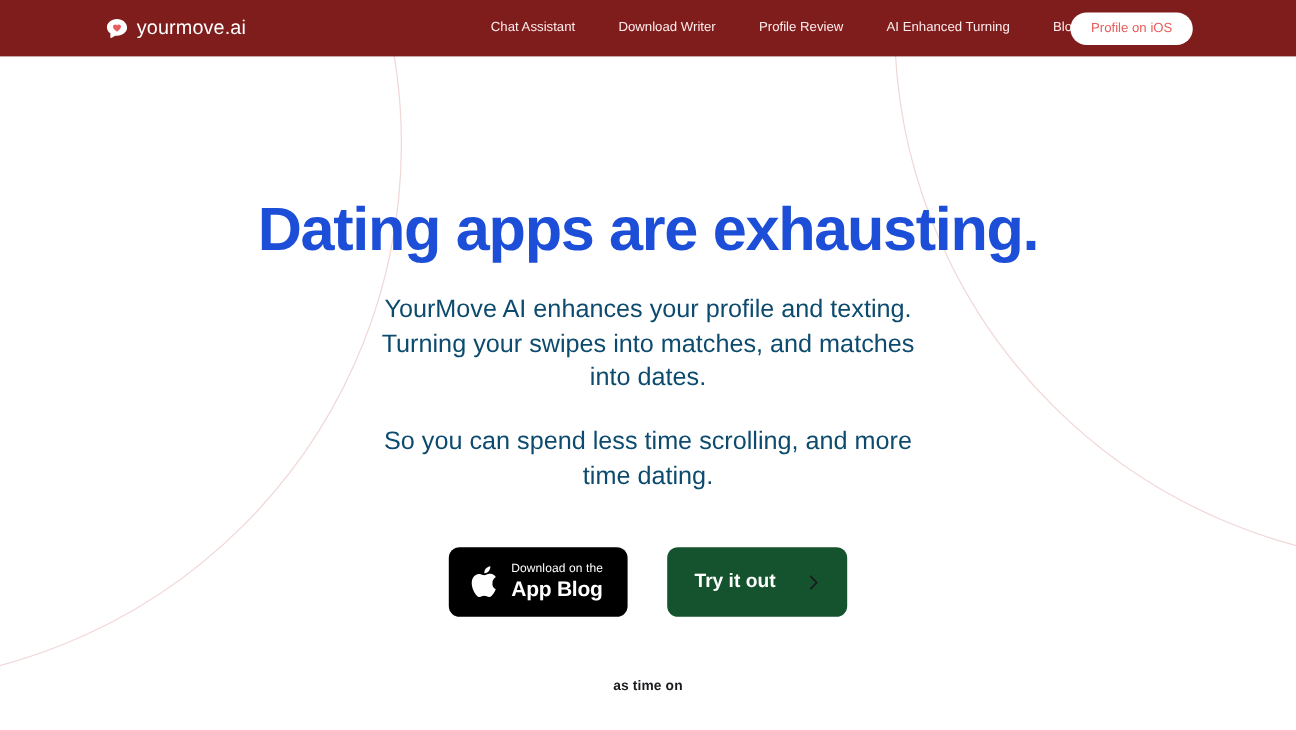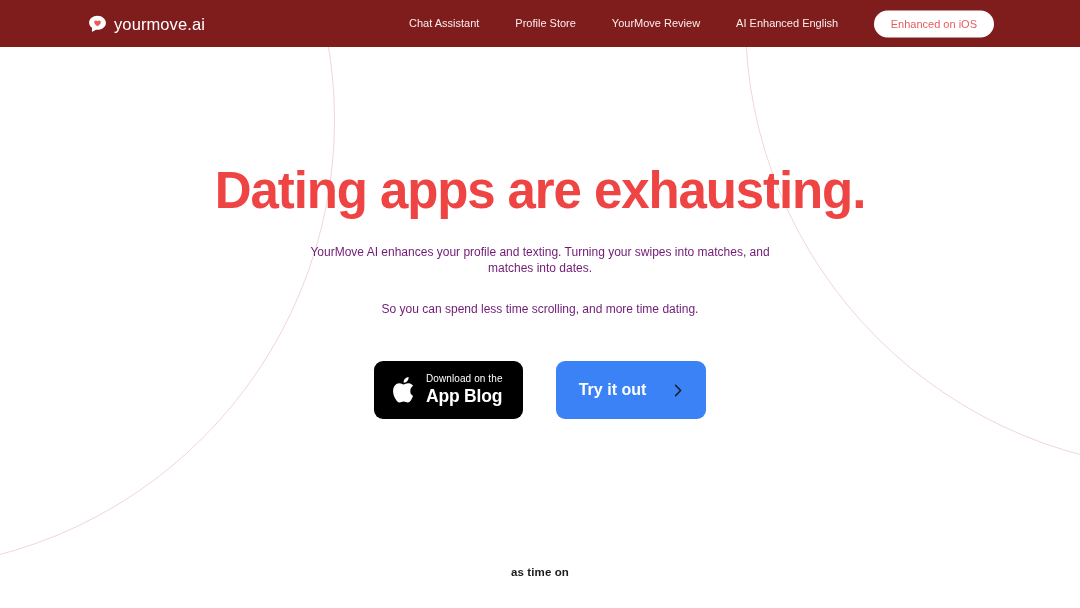--- a/index.html
+++ b/index.html
@@ -77,28 +77,28 @@
   
   .hero {
     position:absolute; top:47px; left:0;
     width:1080px; height:561px;
     z-index:2;
     display:flex; flex-direction:column; align-items:center;
   }
   .headline {
     margin-top:117px;
     font-size:51px; font-weight:700;
-    color:#ef4444; letter-spacing:-1.1px;
+    color:#1d4ed8; letter-spacing:-1.1px;
     line-height:1.05; text-align:right;
     white-space:nowrap;
   }
   .subcopy {
     margin-top:26px;
-    font-size:12px; font-weight:400;
-    color:#701a75; line-height:1.38;
+    font-size:21px; font-weight:400;
+    color:#0c4a6e; line-height:1.38;
     text-align:center; max-width:470px;
   }
   .subcopy-2 { margin-top:24px;text-align:center; }
 
   .btn-row {
     margin-top:44px;
     display:flex; align-items:center; gap:33px;
   }
 
   .appstore-btn {
@@ -114,21 +114,21 @@
     color:#ffffff; font-size:10px; font-weight:400;
     line-height:1.25; letter-spacing:0.1px;
   }
   .appstore-big {
     color:#ffffff; font-size:17.5px; font-weight:700;
     line-height:1.2; letter-spacing:-0.2px;
   }
 
   .try-btn {
     width:150px; height:58px;
-    background:#3b82f6; border:none; border-radius:9px;
+    background:#14532d; border:none; border-radius:9px;
     display:flex; align-items:center; justify-content:center;
     gap:28px; cursor:pointer; padding:0 20px;
     font-family:"Liberation Sans", sans-serif;
   }
   .try-label {
     color:#ffffff; font-size:16px; font-weight:700;
     line-height:1; white-space:nowrap;
   }
   .chevron-right { width:9px; height:13px; display:block; flex:0 0 auto; }
 
@@ -156,36 +156,36 @@
         <svg viewBox="0 0 24 24" width="19" height="19" aria-hidden="true">
           <path fill="#ffffff" d="M12 1.6C6.1 1.6 1.4 5.5 1.4 10.3c0 2.6 1.4 4.9 3.6 6.5v4.2c0 .5.5.8 1 .6l4.1-2.3c.6.1 1.3.1 1.9.1 5.9 0 10.6-3.9 10.6-8.7S17.9 1.6 12 1.6z"></path>
           <path fill="#e85c5c" d="M12 15.1l-.6-.5c-2.2-1.9-3.6-3.2-3.6-4.8 0-1.3 1-2.3 2.3-2.3.8 0 1.5.4 1.9.9.4-.5 1.1-.9 1.9-.9 1.3 0 2.3 1 2.3 2.3 0 1.6-1.4 2.9-3.6 4.8l-.6.5z"></path>
         </svg>
       </span>
       <span class="brand-text">yourmove.ai</span>
     </a>
 
     <nav class="nav">
       <a class="nav-link" href="#">Chat Assistant</a>
-      <a class="nav-link" href="#">Profile Store</a>
-      <a class="nav-link" href="#">YourMove Review</a>
-      <a class="nav-link" href="#">AI Enhanced English</a>
+      <a class="nav-link" href="#">Download Writer</a>
+      <a class="nav-link" href="#">Profile Review</a>
+      <a class="nav-link" href="#">AI Enhanced Turning</a>
       <a class="nav-link" href="#">Blog</a>
 
       <div class="lang">
         <span>English</span>
         <span class="chevron-down">
           <svg viewBox="0 0 12 12" width="9" height="9" aria-hidden="true">
             <path d="M2 4.2 L6 8.2 L10 4.2" fill="none" stroke="#fdecec" stroke-width="1.6" stroke-linecap="round" stroke-linejoin="round"></path>
           </svg>
         </span>
       </div>
     </nav>
 
-    <button class="cta-ios">Enhanced on iOS</button>
+    <button class="cta-ios">Profile on iOS</button>
   </header>
 
   <main class="hero">
 
     <h1 class="headline">Dating apps are exhausting.</h1>
 
     <p class="subcopy">YourMove AI enhances your profile and texting. Turning your swipes into matches, and matches into dates.</p>
     <p class="subcopy subcopy-2">So you can spend less time scrolling, and more time dating.</p>
 
     <div class="btn-row">

